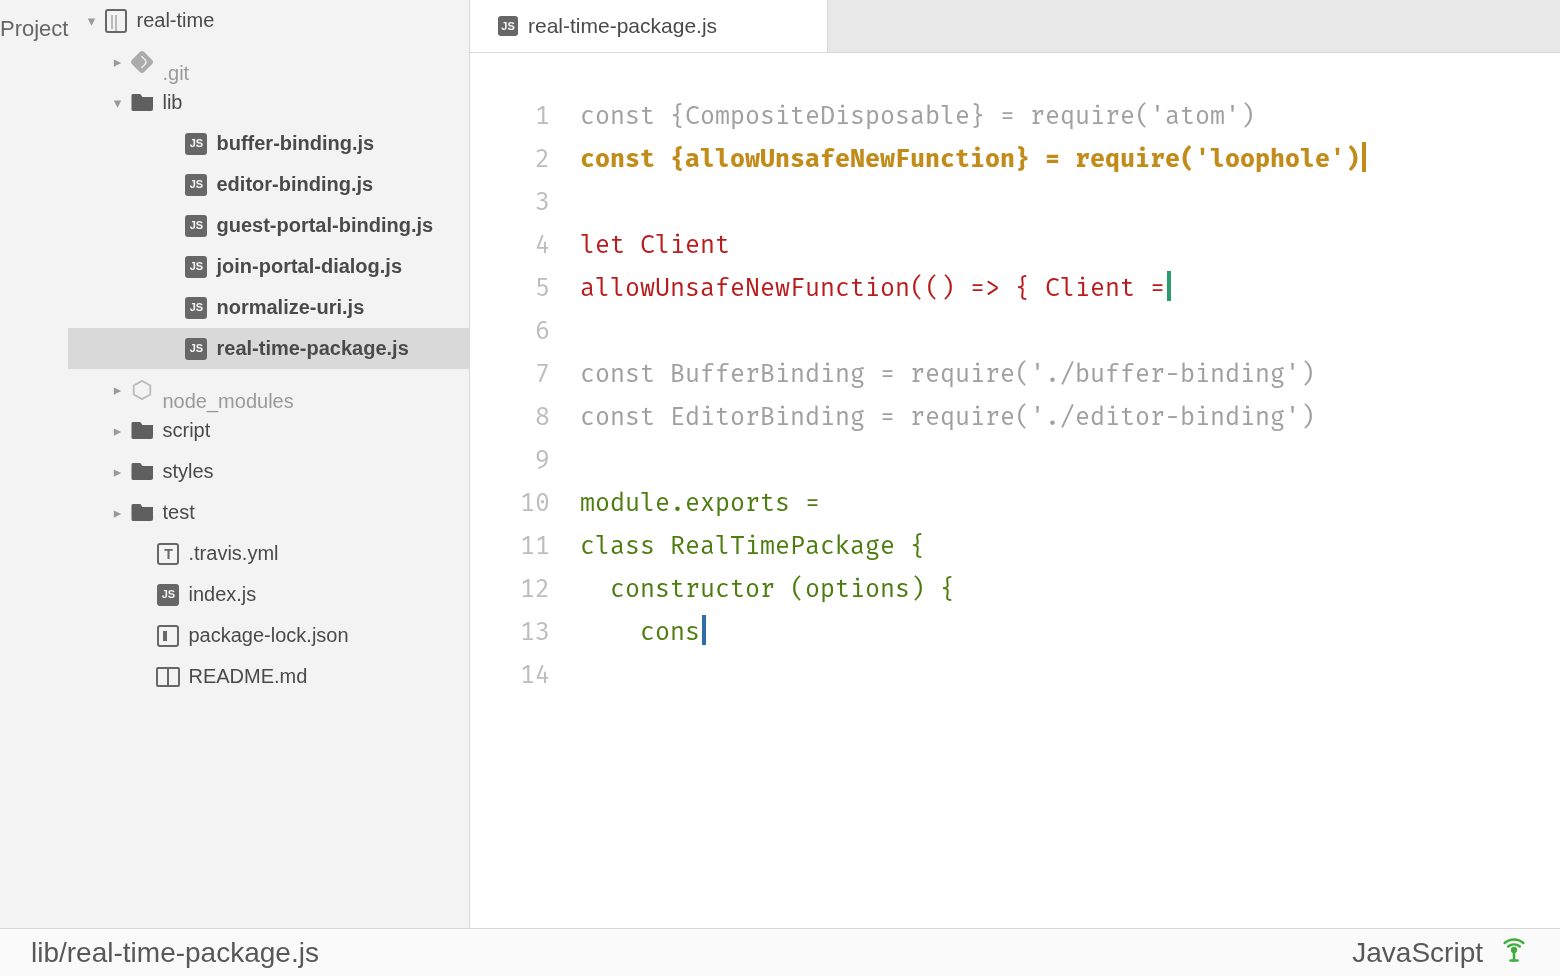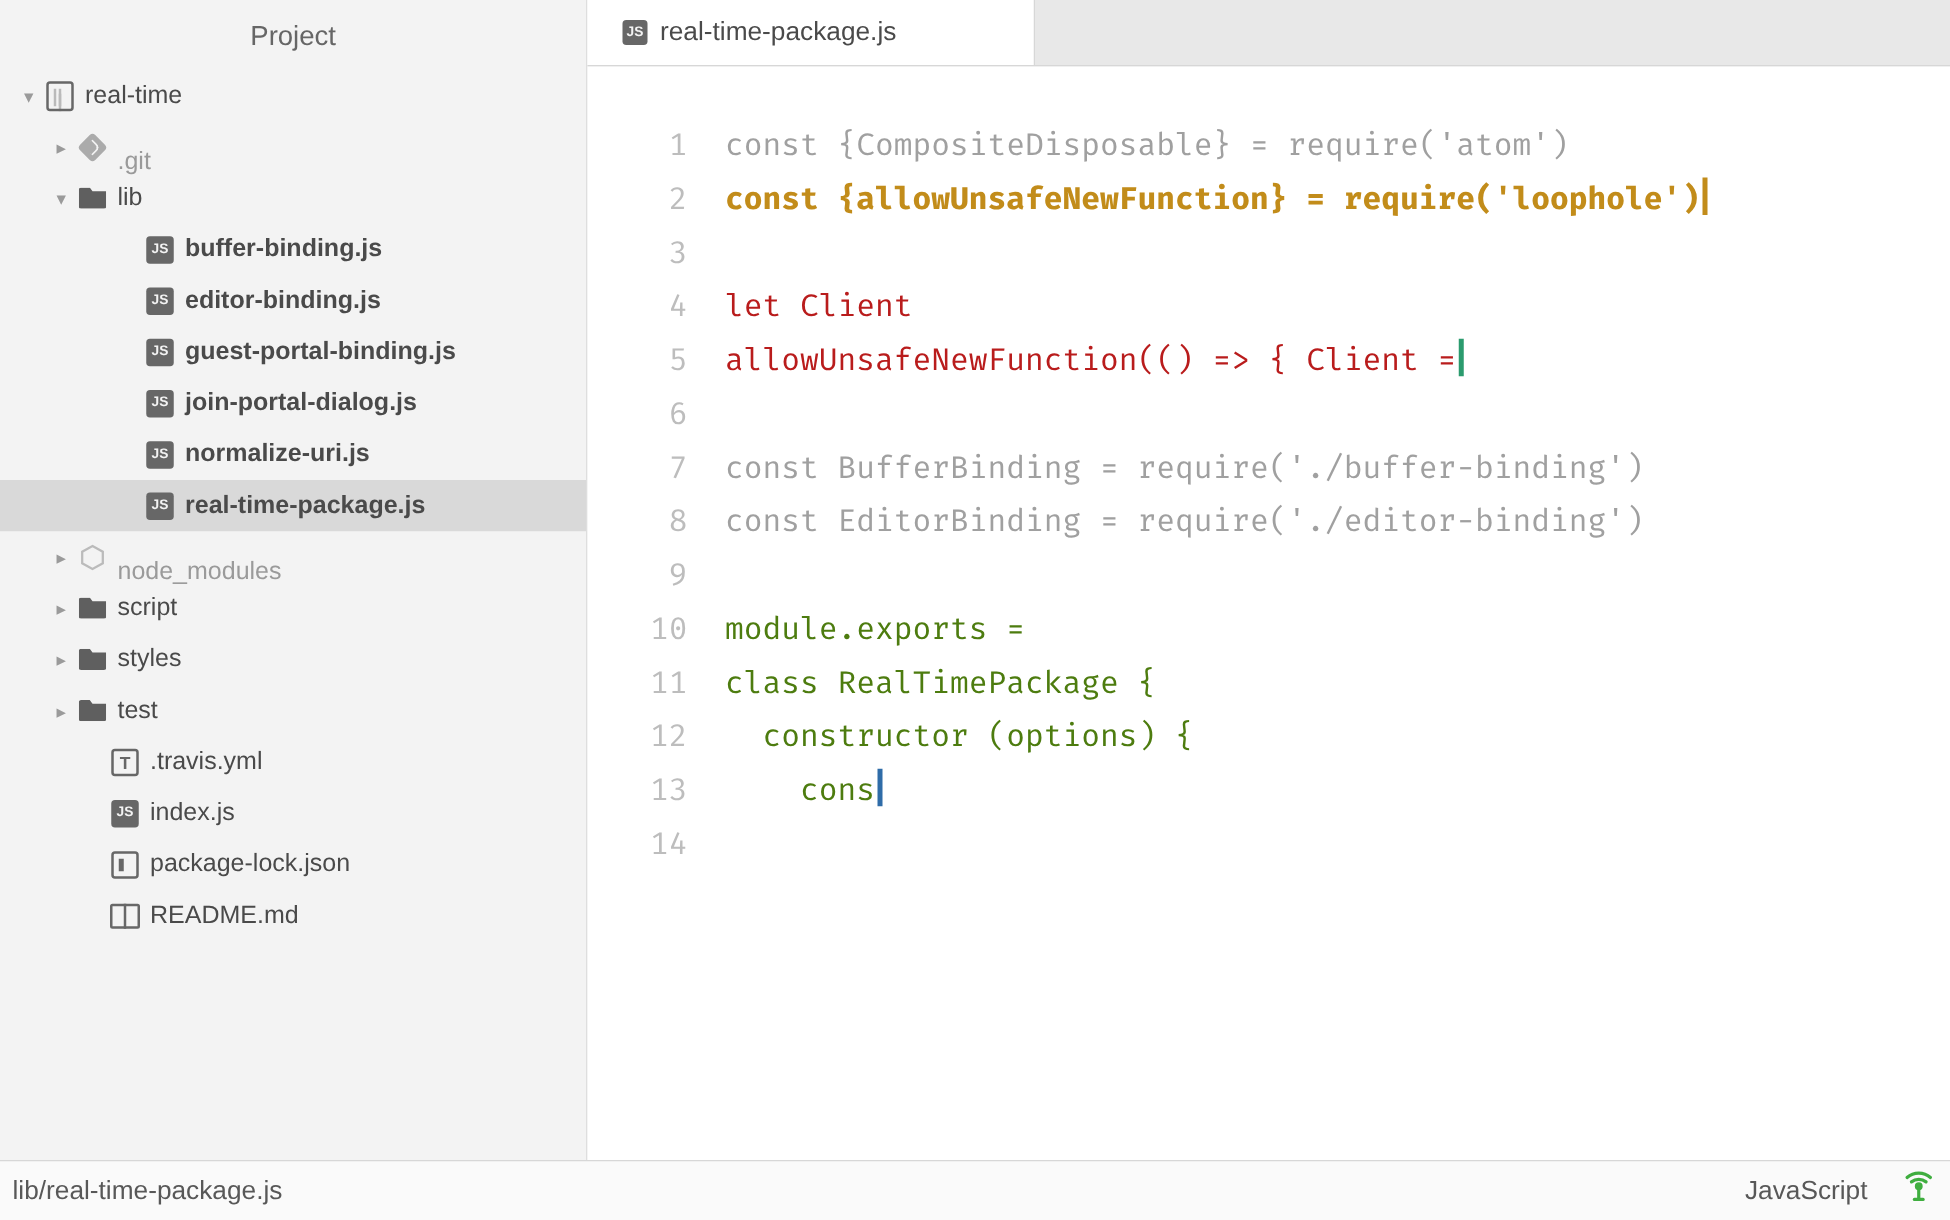--- a/index.html
+++ b/index.html
@@ -6,21 +6,21 @@
   html, body { width: 1560px; height: 976px; font-family: -apple-system, "Helvetica Neue", Arial, sans-serif; color:#383838; }
   body { display:flex; flex-direction:column; }
 
   .app { display:flex; flex:1; overflow:hidden; }
 
   
   .sidebar {
     width: 470px;
     background:#f3f3f3;
     border-right:1px solid #d7d7d7;
-    display:flex; flex-direction:column;
+    display:flex; flex-direction:row;
   }
   .sidebar-title {
     text-align:center;
     font-size:22px;
     padding:16px 0 14px;
     color:#666;
   }
   .tree { flex:1; overflow:auto; font-size:20px; color:#4a4a4a; }
   .tree-row {
     display:flex; align-items:center;
@@ -99,23 +99,23 @@
   .tok-grn { color:#b91c1c; }
   .tok-blu { color:#4d7c0f; }
   .cursor1 { display:inline-block; width:4px; height:30px; background:#c28c1a; vertical-align:-5px; margin-left:2px;}
   .cursor2 { display:inline-block; width:4px; height:30px; background:#2b9b6e; vertical-align:-5px; margin-left:2px;}
   .cursor3 { display:inline-block; width:4px; height:30px; background:#2f6ca8; vertical-align:-5px; margin-left:2px;}
 
   
   .status {
     height:48px; border-top:1px solid #d7d7d7;
     display:flex; align-items:center; justify-content:space-between;
-    padding:0 10px; font-size:21px; color:#585858; background:#fafafa;
-  }
-  .status-right { display:flex; align-items:center; gap:26px;}
+    padding:0 31px; font-size:28px; color:#585858; background:#fafafa;
+  }
+  .status-right { display:flex; align-items:center; gap:16px;}
   .antenna { color:#3fae3f; font-size:24px; position:relative; width:30px; text-align:center;}
   .antenna svg { width:30px; height:28px; }
 </style>
 </head>
 <body>
 
 <div class="app">
 
   <aside class="sidebar">
     <div class="sidebar-title">Project</div>

